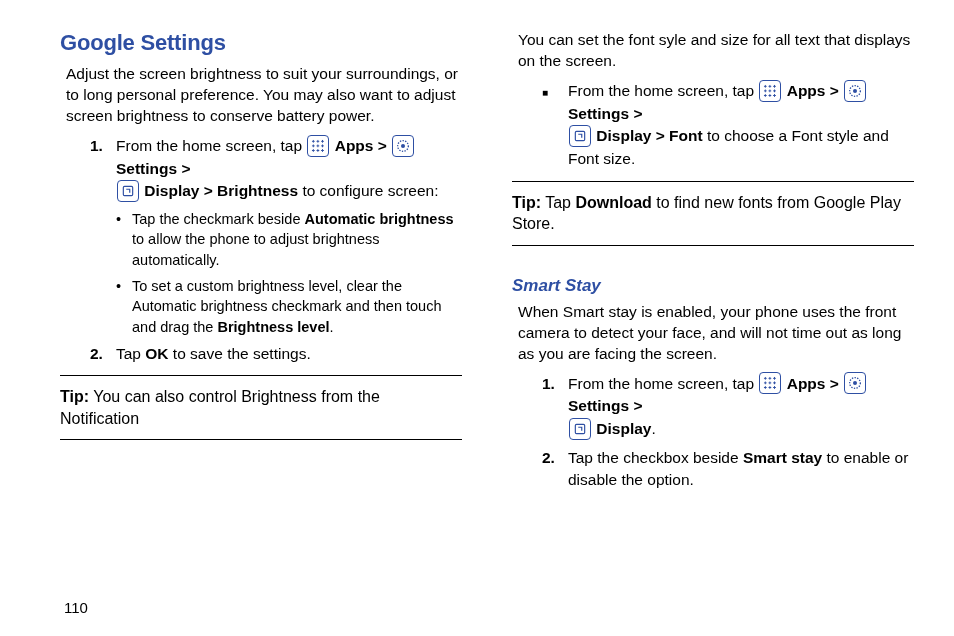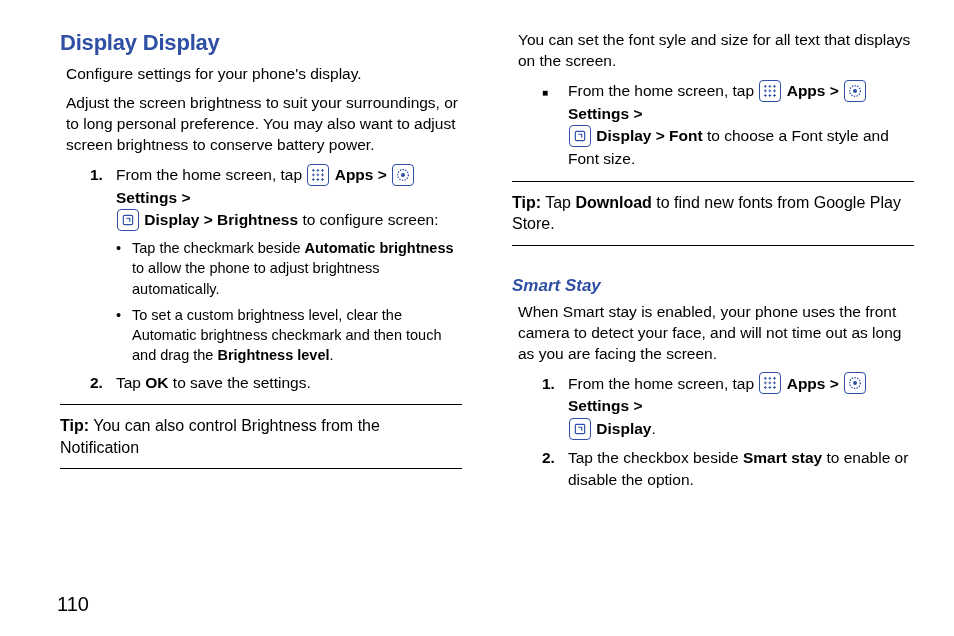--- a/index.html
+++ b/index.html
@@ -106,32 +106,31 @@
     line-height: 1.35;
     margin: 4px 0;
   }
   .tip .hang {
     display: block;
     padding-left: 72px;
   }
   .pagenum {
     position: absolute;
     bottom: 20px;
-    left: 57px;
-    font-size: 20px;
+    left: 64px;
+    font-size: 15px;
   }
 </style>
 </head>
 <body>
 
 <div class="columns">
 
   <div class="col">
-    <h1>Display Display</h1>
-    <p class="body">Configure settings for your phone's display.</p>
+    <h1>Google Settings</h1>
 
     <p class="body">Adjust the screen brightness to suit your surroundings, or to long personal preference. You may also want to adjust screen brightness to conserve battery power.</p>
 
     <div class="step">
       <div class="num">1.</div>
       <div class="content">
         <span>From the home screen, tap </span>
         <span class="icon icon-apps"></span>
         <span class="b"> <span>Apps</span><span> &gt; </span></span>
         <span class="icon icon-settings">

